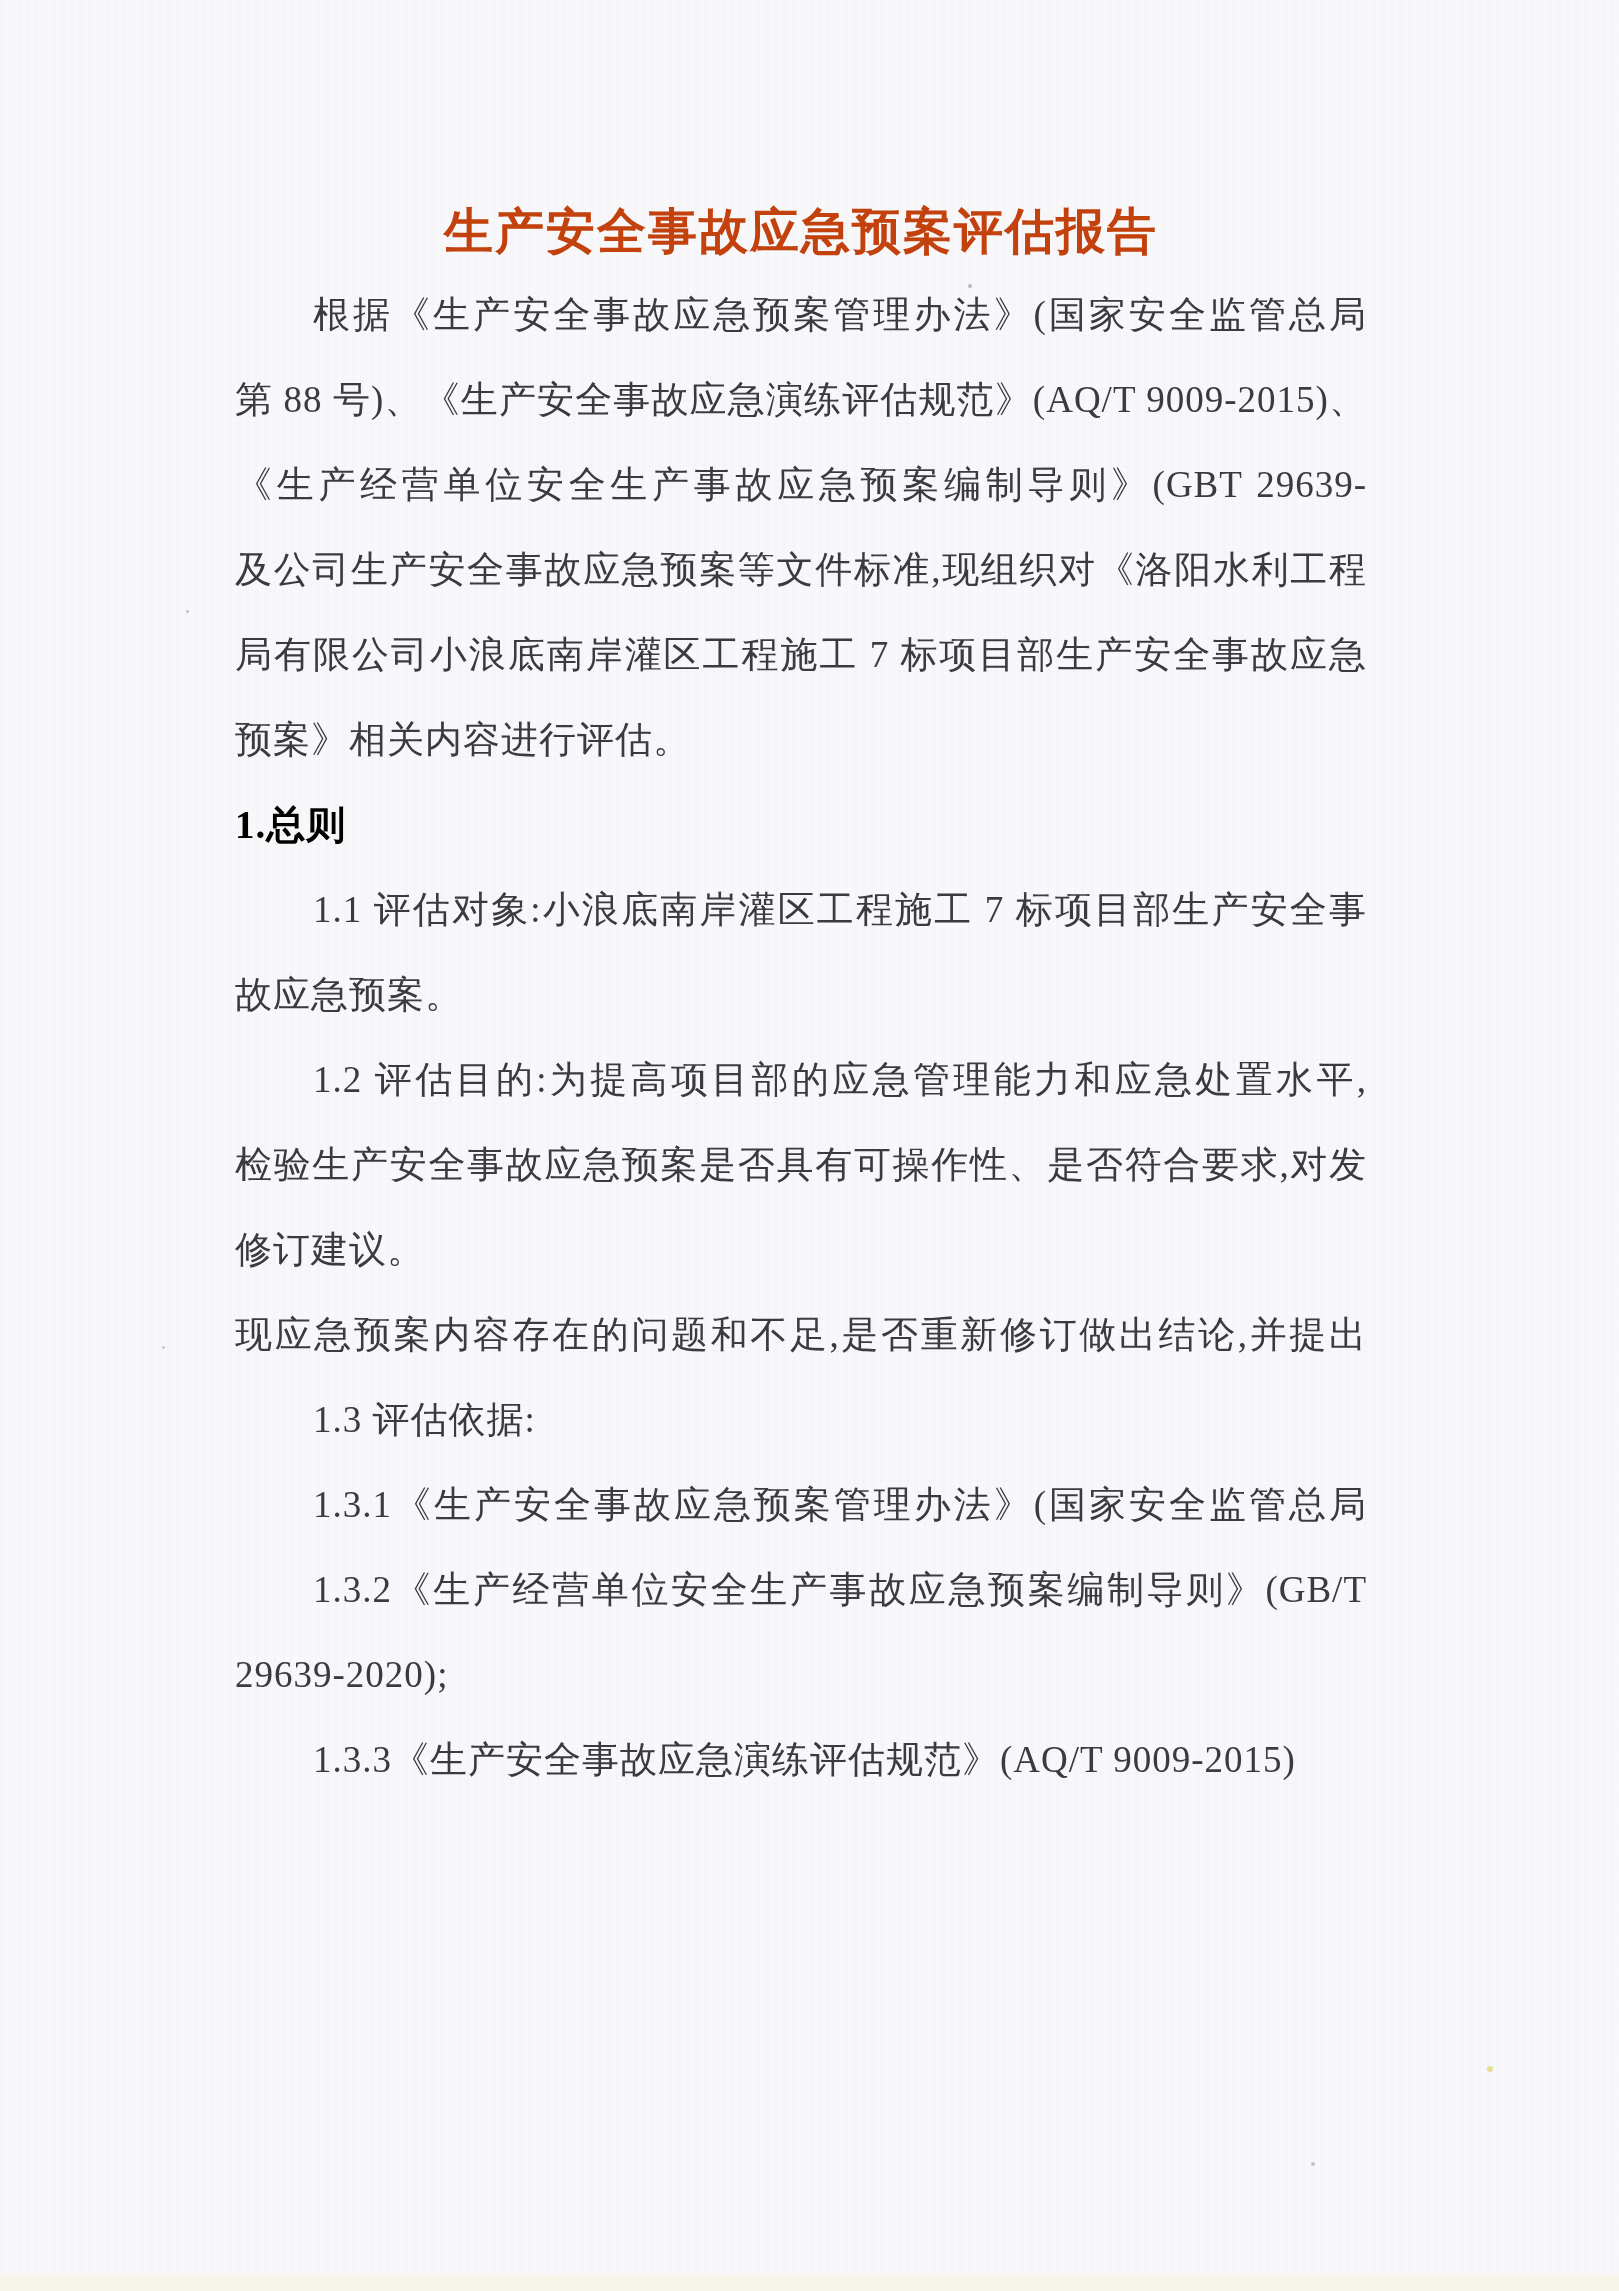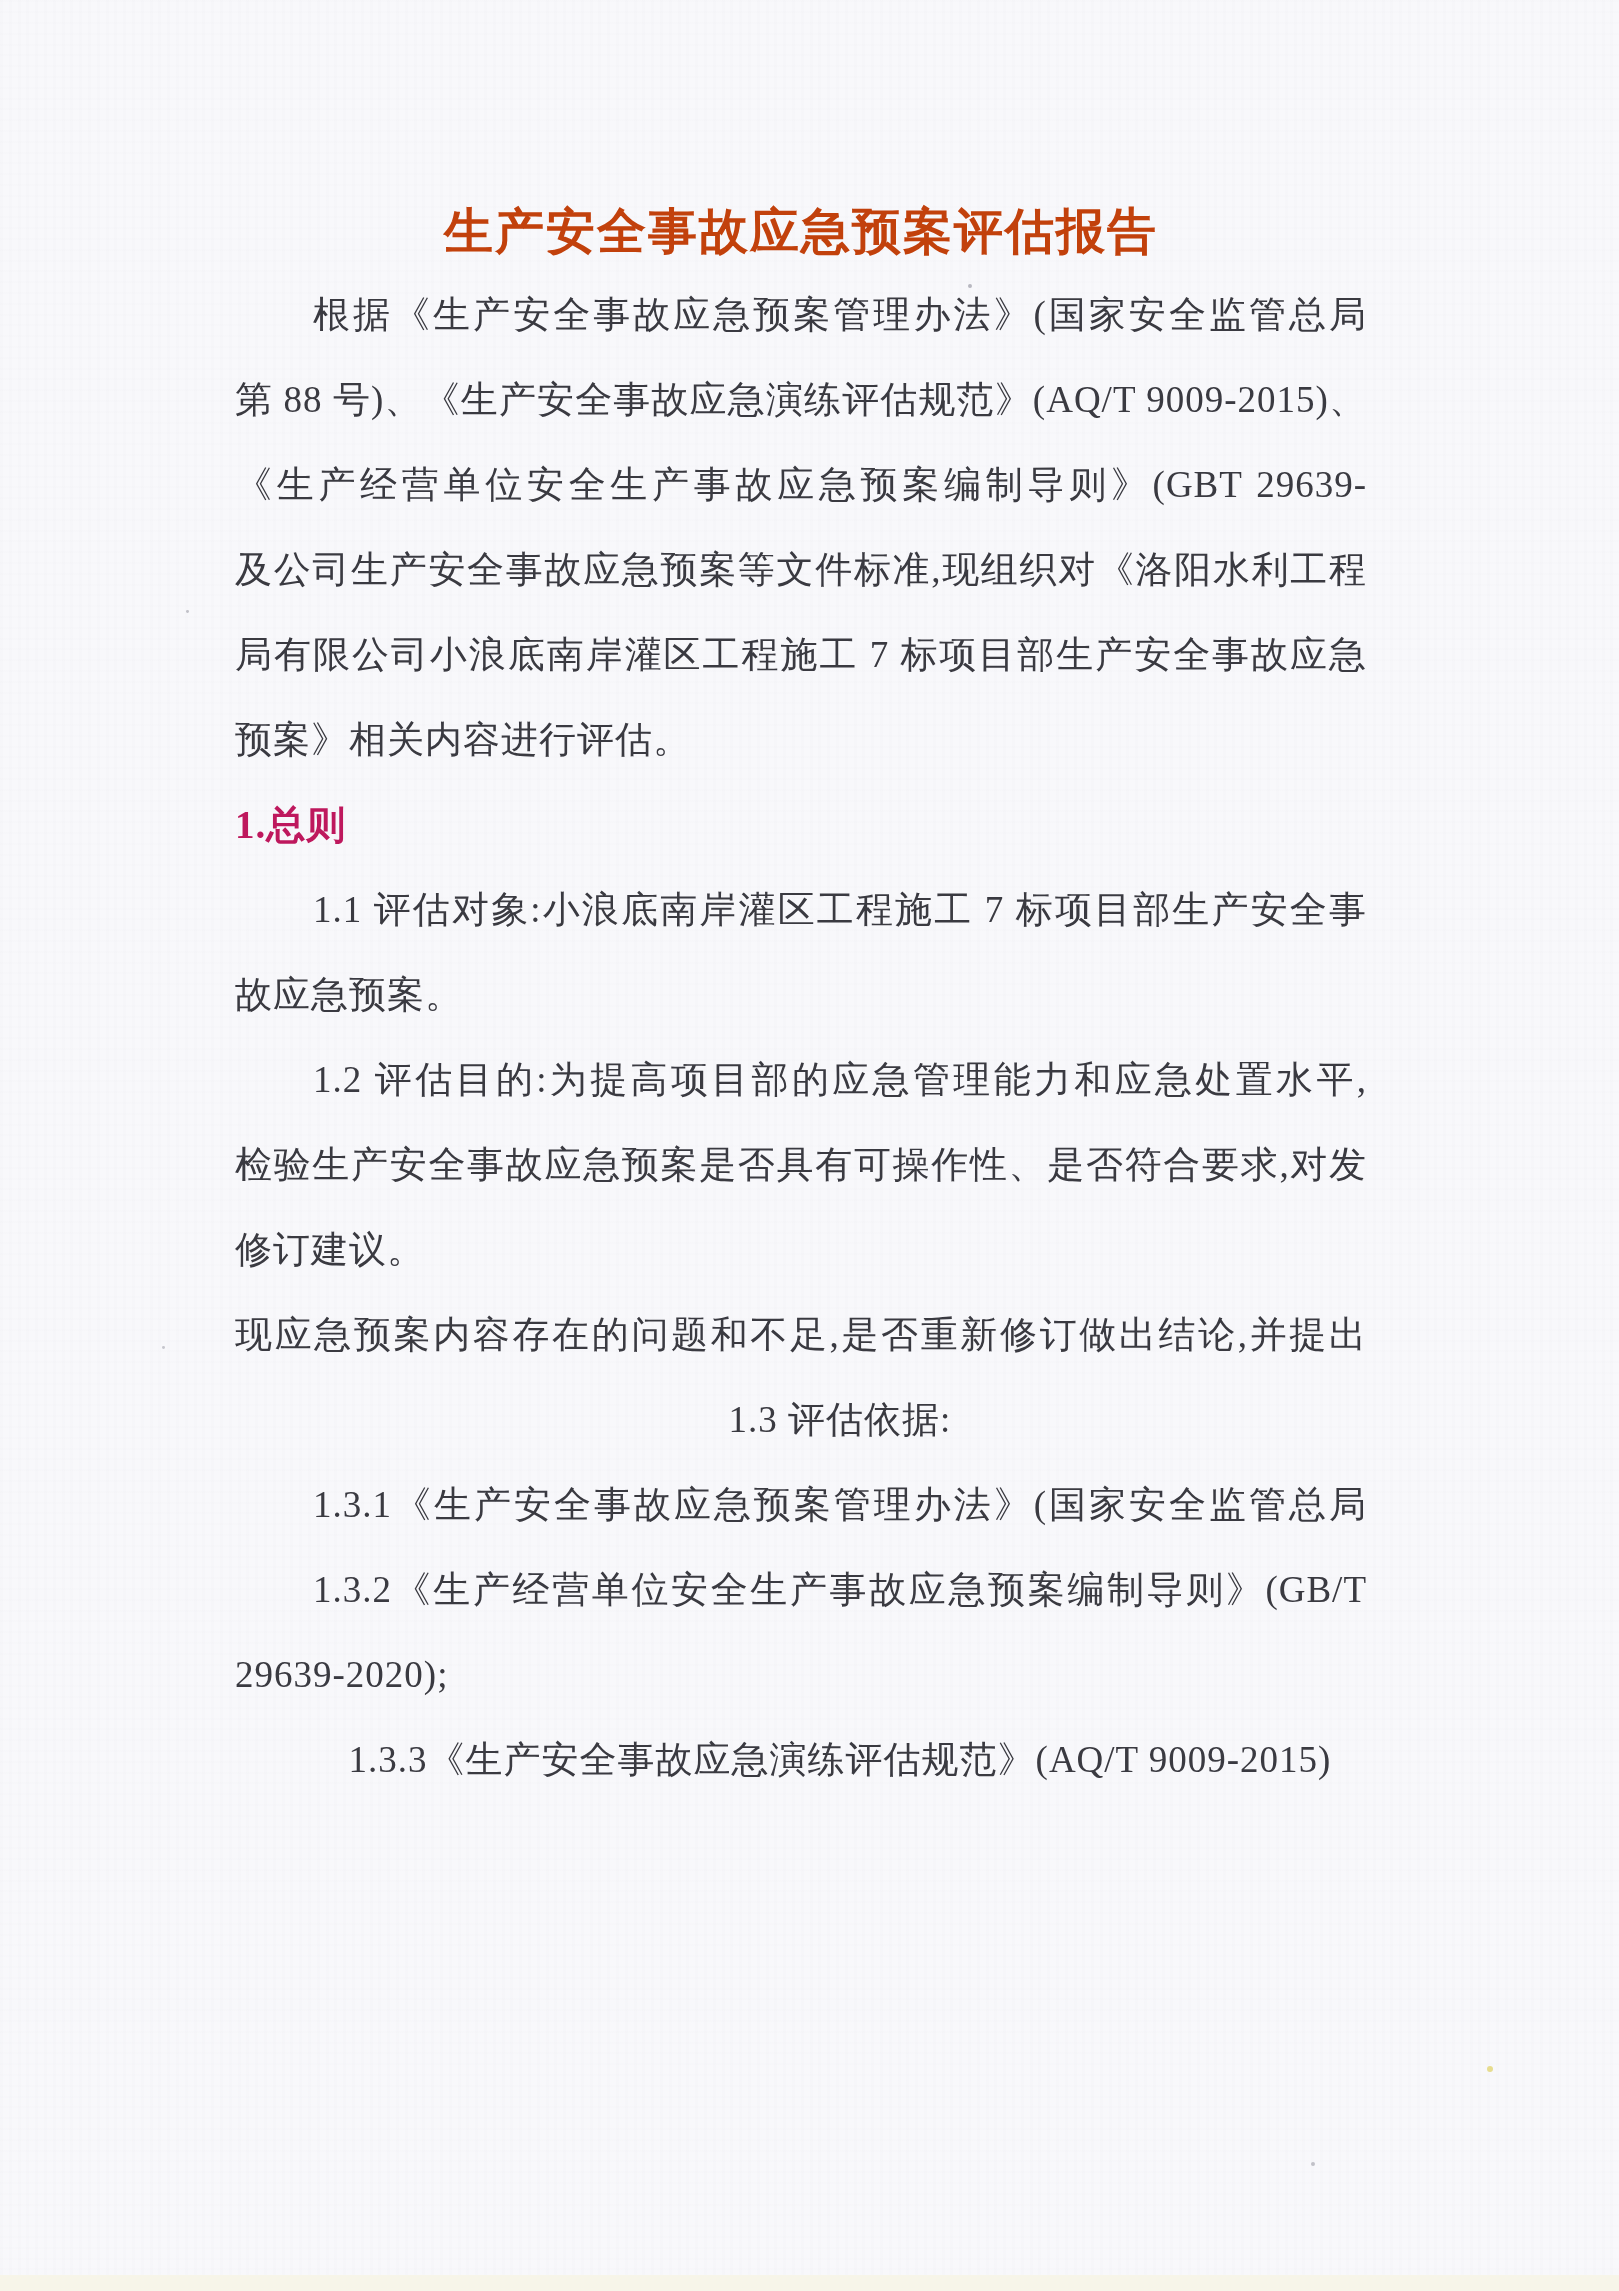--- a/index.html
+++ b/index.html
@@ -43,25 +43,25 @@
     font-size: 37px;
     letter-spacing: 1px;
     white-space: nowrap;
     overflow: hidden;
   }
   .j {
     white-space: normal;
     text-align: justify;
     text-align-last: justify;
   }
-  .indent { padding-left: 78px; text-align: center; }
+  .indent { padding-left: 78px; }
   .heading {
     font-weight: 700;
     font-size: 39px;
-    color: #be185d;
+    color: #000000;
   }
   .bottom-strip {
     position: absolute;
     left: 0;
     bottom: 0;
     width: 1619px;
     height: 16.7px;
     background: #f7f5e9;
   }
   .speck {

